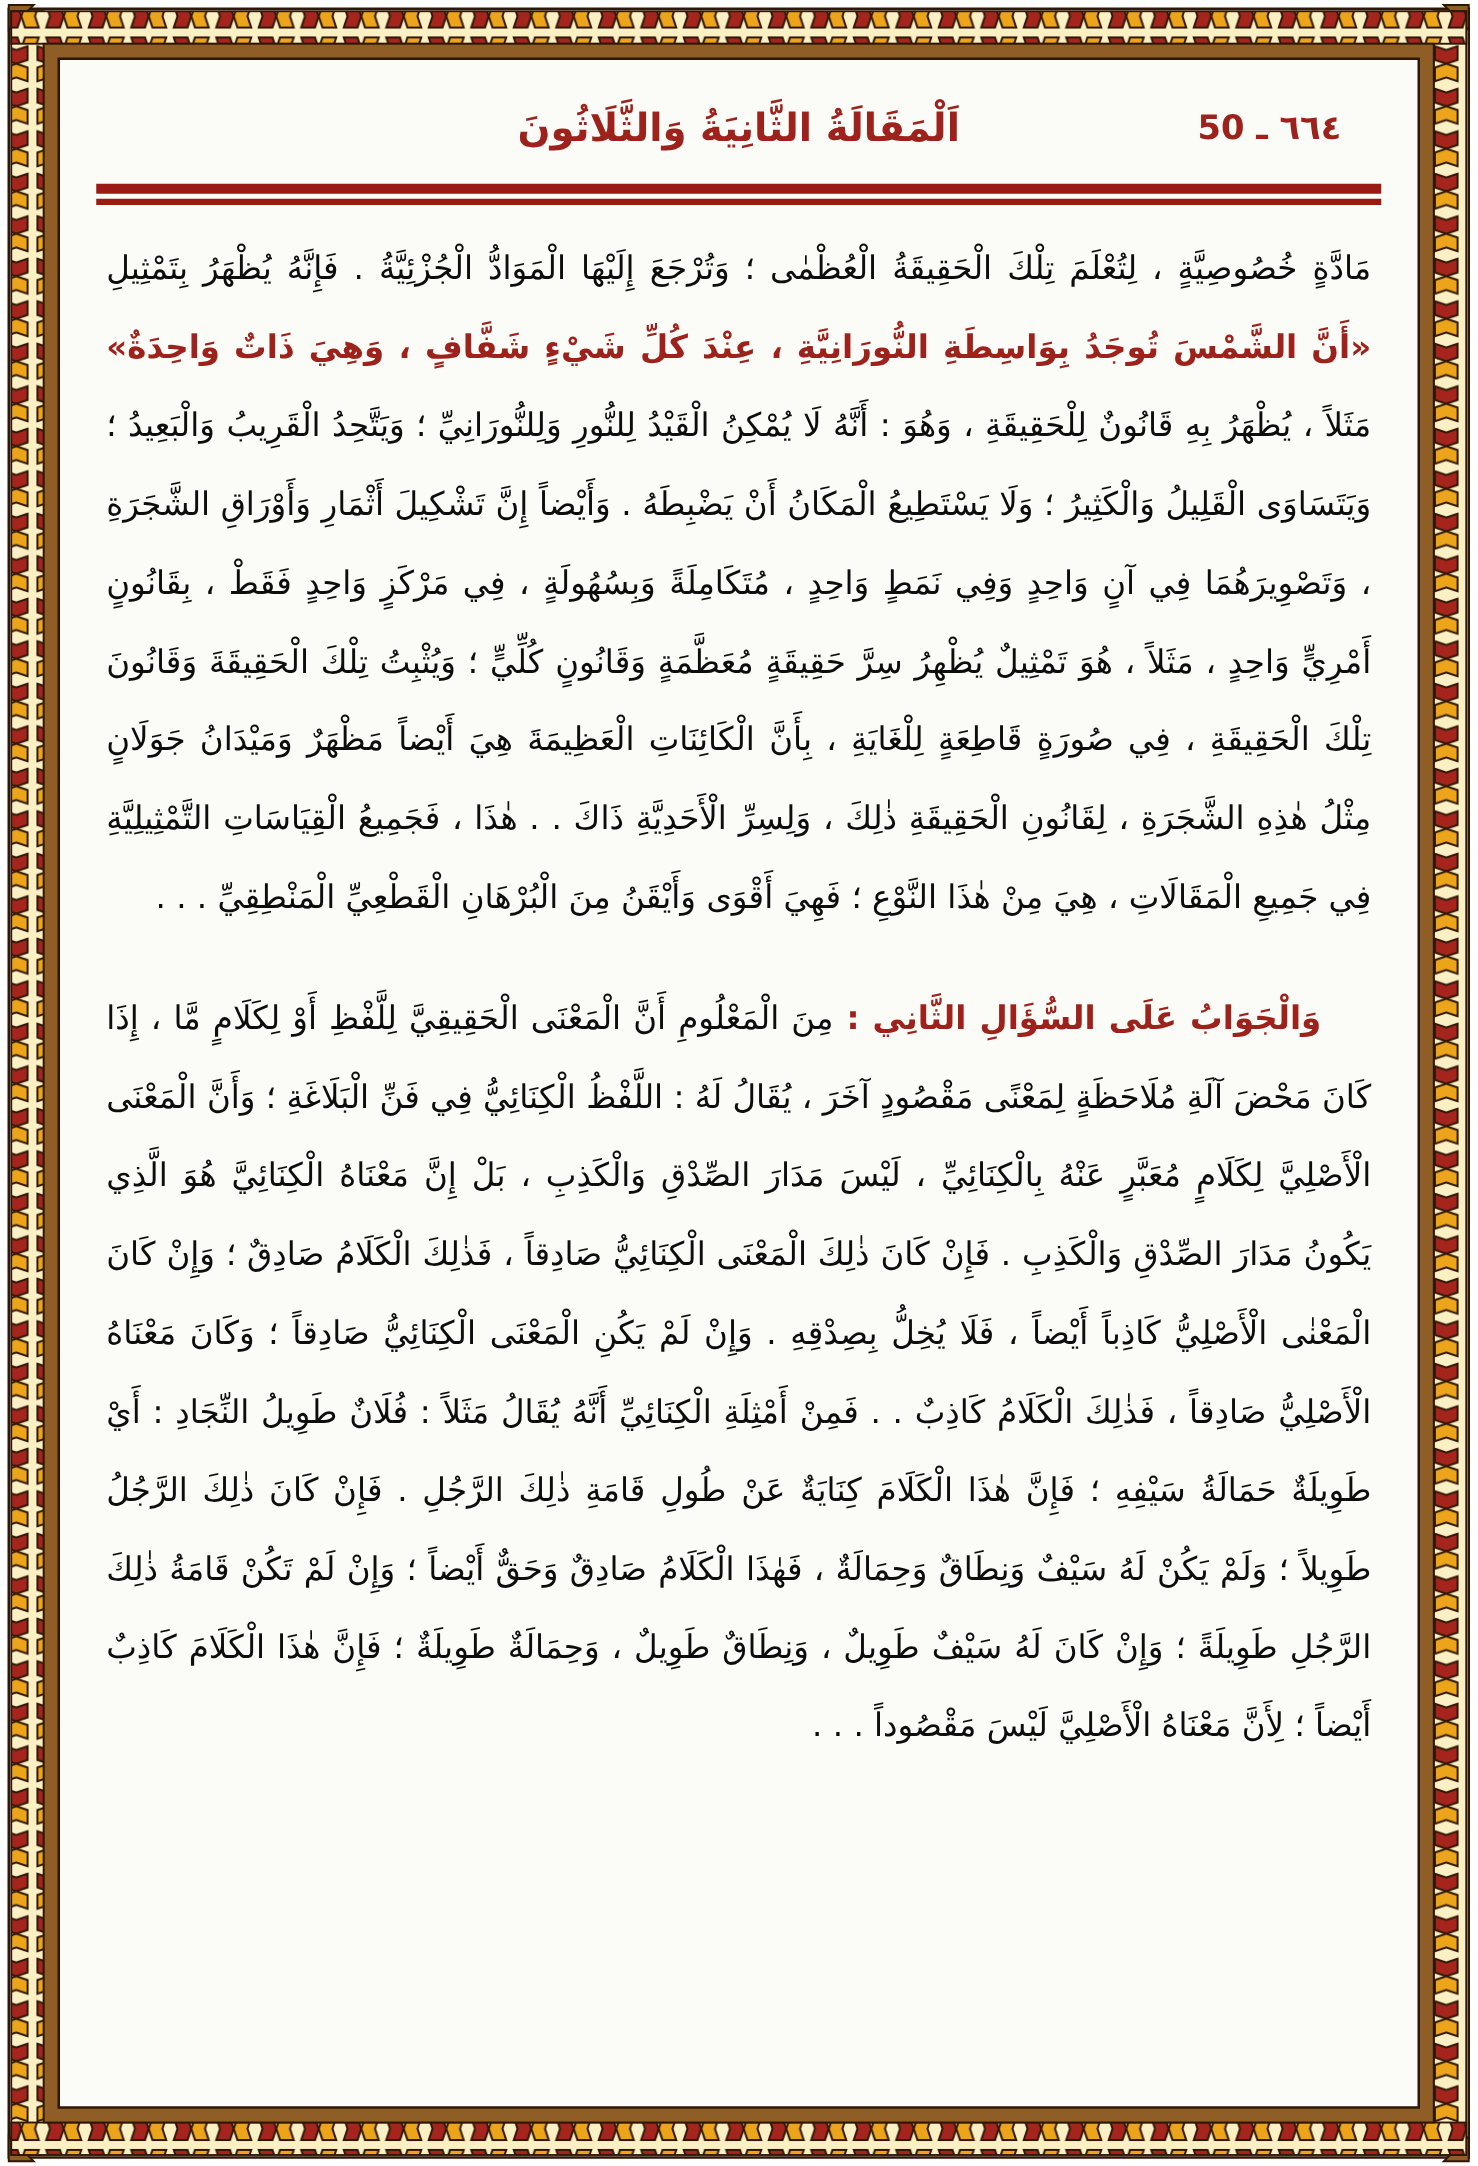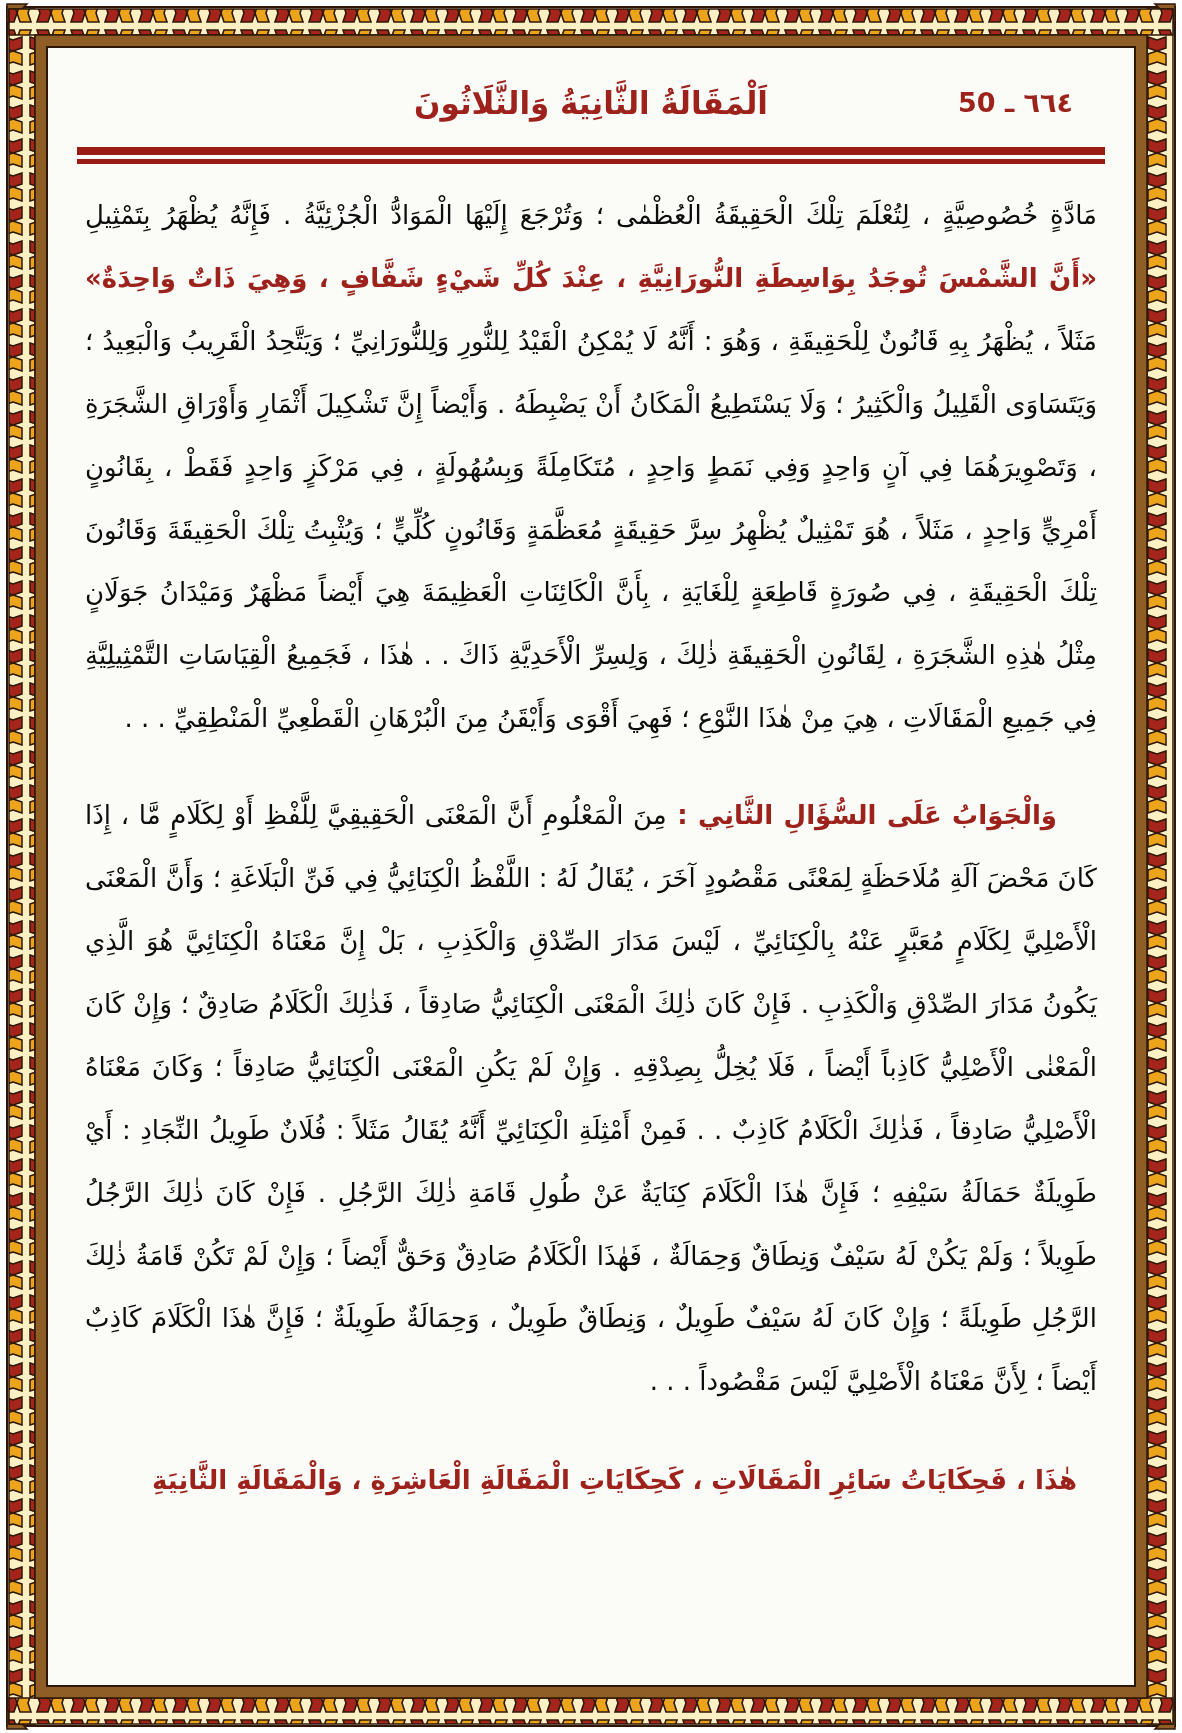--- a/index.html
+++ b/index.html
@@ -90,16 +90,15 @@
   <div class="header">
     <div class="page-number">٦٦٤ ـ 50</div>
     <div class="page-title">اَلْمَقَالَةُ الثَّانِيَةُ وَالثَّلَاثُونَ</div>
   </div>
 
   <div class="double-rule"></div>
 
   <div class="body-text">
       <div class="para"><span>مَادَّةٍ خُصُوصِيَّةٍ ، لِتُعْلَمَ تِلْكَ الْحَقِيقَةُ الْعُظْمٰى ؛ وَتُرْجَعَ إِلَيْهَا الْمَوَادُّ الْجُزْئِيَّةُ . فَإِنَّهُ يُظْهَرُ بِتَمْثِيلِ </span><span class="red">«أَنَّ الشَّمْسَ تُوجَدُ بِوَاسِطَةِ النُّورَانِيَّةِ ، عِنْدَ كُلِّ شَيْءٍ شَفَّافٍ ، وَهِيَ ذَاتٌ وَاحِدَةٌ»</span><span> مَثَلاً ، يُظْهَرُ بِهِ قَانُونٌ لِلْحَقِيقَةِ ، وَهُوَ : أَنَّهُ لَا يُمْكِنُ الْقَيْدُ لِلنُّورِ وَلِلنُّورَانِيِّ ؛ وَيَتَّحِدُ الْقَرِيبُ وَالْبَعِيدُ ؛ وَيَتَسَاوَى الْقَلِيلُ وَالْكَثِيرُ ؛ وَلَا يَسْتَطِيعُ الْمَكَانُ أَنْ يَضْبِطَهُ . وَأَيْضاً إِنَّ تَشْكِيلَ أَثْمَارِ وَأَوْرَاقِ الشَّجَرَةِ ، وَتَصْوِيرَهُمَا فِي آنٍ وَاحِدٍ وَفِي نَمَطٍ وَاحِدٍ ، مُتَكَامِلَةً وَبِسُهُولَةٍ ، فِي مَرْكَزٍ وَاحِدٍ فَقَطْ ، بِقَانُونٍ أَمْرِيٍّ وَاحِدٍ ، مَثَلاً ، هُوَ تَمْثِيلٌ يُظْهِرُ سِرَّ حَقِيقَةٍ مُعَظَّمَةٍ وَقَانُونٍ كُلِّيٍّ ؛ وَيُثْبِتُ تِلْكَ الْحَقِيقَةَ وَقَانُونَ تِلْكَ الْحَقِيقَةِ ، فِي صُورَةٍ قَاطِعَةٍ لِلْغَايَةِ ، بِأَنَّ الْكَائِنَاتِ الْعَظِيمَةَ هِيَ أَيْضاً مَظْهَرٌ وَمَيْدَانُ جَوَلَانٍ مِثْلُ هٰذِهِ الشَّجَرَةِ ، لِقَانُونِ الْحَقِيقَةِ ذٰلِكَ ، وَلِسِرِّ الْأَحَدِيَّةِ ذَاكَ . . هٰذَا ، فَجَمِيعُ الْقِيَاسَاتِ التَّمْثِيلِيَّةِ فِي جَمِيعِ الْمَقَالَاتِ ، هِيَ مِنْ هٰذَا النَّوْعِ ؛ فَهِيَ أَقْوَى وَأَيْقَنُ مِنَ الْبُرْهَانِ الْقَطْعِيِّ الْمَنْطِقِيِّ . . .</span></div>
       <div class="para answer"><span class="red">وَالْجَوَابُ عَلَى السُّؤَالِ الثَّانِي : </span><span>مِنَ الْمَعْلُومِ أَنَّ الْمَعْنَى الْحَقِيقِيَّ لِلَّفْظِ أَوْ لِكَلَامٍ مَّا ، إِذَا كَانَ مَحْضَ آلَةِ مُلَاحَظَةٍ لِمَعْنًى مَقْصُودٍ آخَرَ ، يُقَالُ لَهُ : اللَّفْظُ الْكِنَائِيُّ فِي فَنِّ الْبَلَاغَةِ ؛ وَأَنَّ الْمَعْنَى الْأَصْلِيَّ لِكَلَامٍ مُعَبَّرٍ عَنْهُ بِالْكِنَائِيِّ ، لَيْسَ مَدَارَ الصِّدْقِ وَالْكَذِبِ ، بَلْ إِنَّ مَعْنَاهُ الْكِنَائِيَّ هُوَ الَّذِي يَكُونُ مَدَارَ الصِّدْقِ وَالْكَذِبِ . فَإِنْ كَانَ ذٰلِكَ الْمَعْنَى الْكِنَائِيُّ صَادِقاً ، فَذٰلِكَ الْكَلَامُ صَادِقٌ ؛ وَإِنْ كَانَ الْمَعْنٰى الْأَصْلِيُّ كَاذِباً أَيْضاً ، فَلَا يُخِلُّ بِصِدْقِهِ . وَإِنْ لَمْ يَكُنِ الْمَعْنَى الْكِنَائِيُّ صَادِقاً ؛ وَكَانَ مَعْنَاهُ الْأَصْلِيُّ صَادِقاً ، فَذٰلِكَ الْكَلَامُ كَاذِبٌ . . فَمِنْ أَمْثِلَةِ الْكِنَائِيِّ أَنَّهُ يُقَالُ مَثَلاً : فُلَانٌ طَوِيلُ النِّجَادِ : أَيْ طَوِيلَةٌ حَمَالَةُ سَيْفِهِ ؛ فَإِنَّ هٰذَا الْكَلَامَ كِنَايَةٌ عَنْ طُولِ قَامَةِ ذٰلِكَ الرَّجُلِ . فَإِنْ كَانَ ذٰلِكَ الرَّجُلُ طَوِيلاً ؛ وَلَمْ يَكُنْ لَهُ سَيْفٌ وَنِطَاقٌ وَحِمَالَةٌ ، فَهٰذَا الْكَلَامُ صَادِقٌ وَحَقٌّ أَيْضاً ؛ وَإِنْ لَمْ تَكُنْ قَامَةُ ذٰلِكَ الرَّجُلِ طَوِيلَةً ؛ وَإِنْ كَانَ لَهُ سَيْفٌ طَوِيلٌ ، وَنِطَاقٌ طَوِيلٌ ، وَحِمَالَةٌ طَوِيلَةٌ ؛ فَإِنَّ هٰذَا الْكَلَامَ كَاذِبٌ أَيْضاً ؛ لِأَنَّ مَعْنَاهُ الْأَصْلِيَّ لَيْسَ مَقْصُوداً . . .</span></div>
-      <div class="para footer-red"><span class="red">هٰذَا ، فَحِكَايَاتُ سَائِرِ الْمَقَالَاتِ ، كَحِكَايَاتِ الْمَقَالَةِ الْعَاشِرَةِ ، وَالْمَقَالَةِ الثَّانِيَةِ</span></div>
     </div>
 
 </div>
 
 </body></html>

